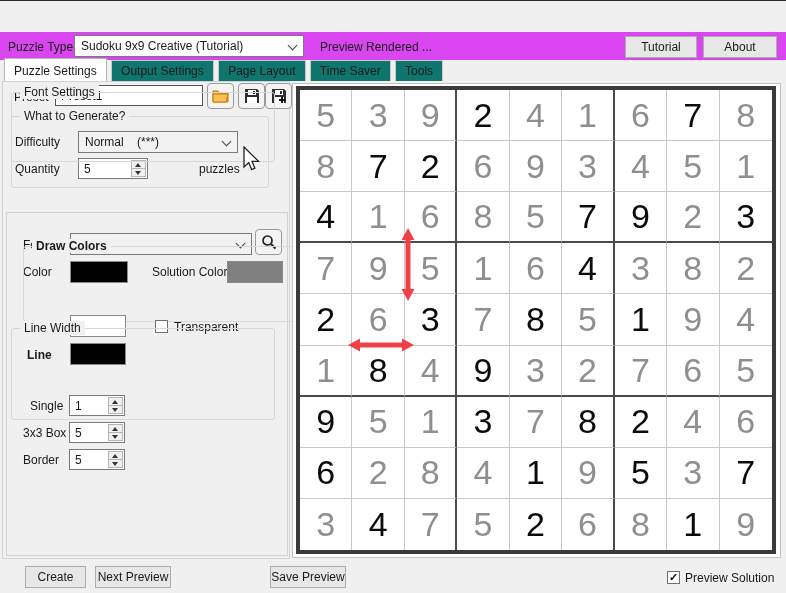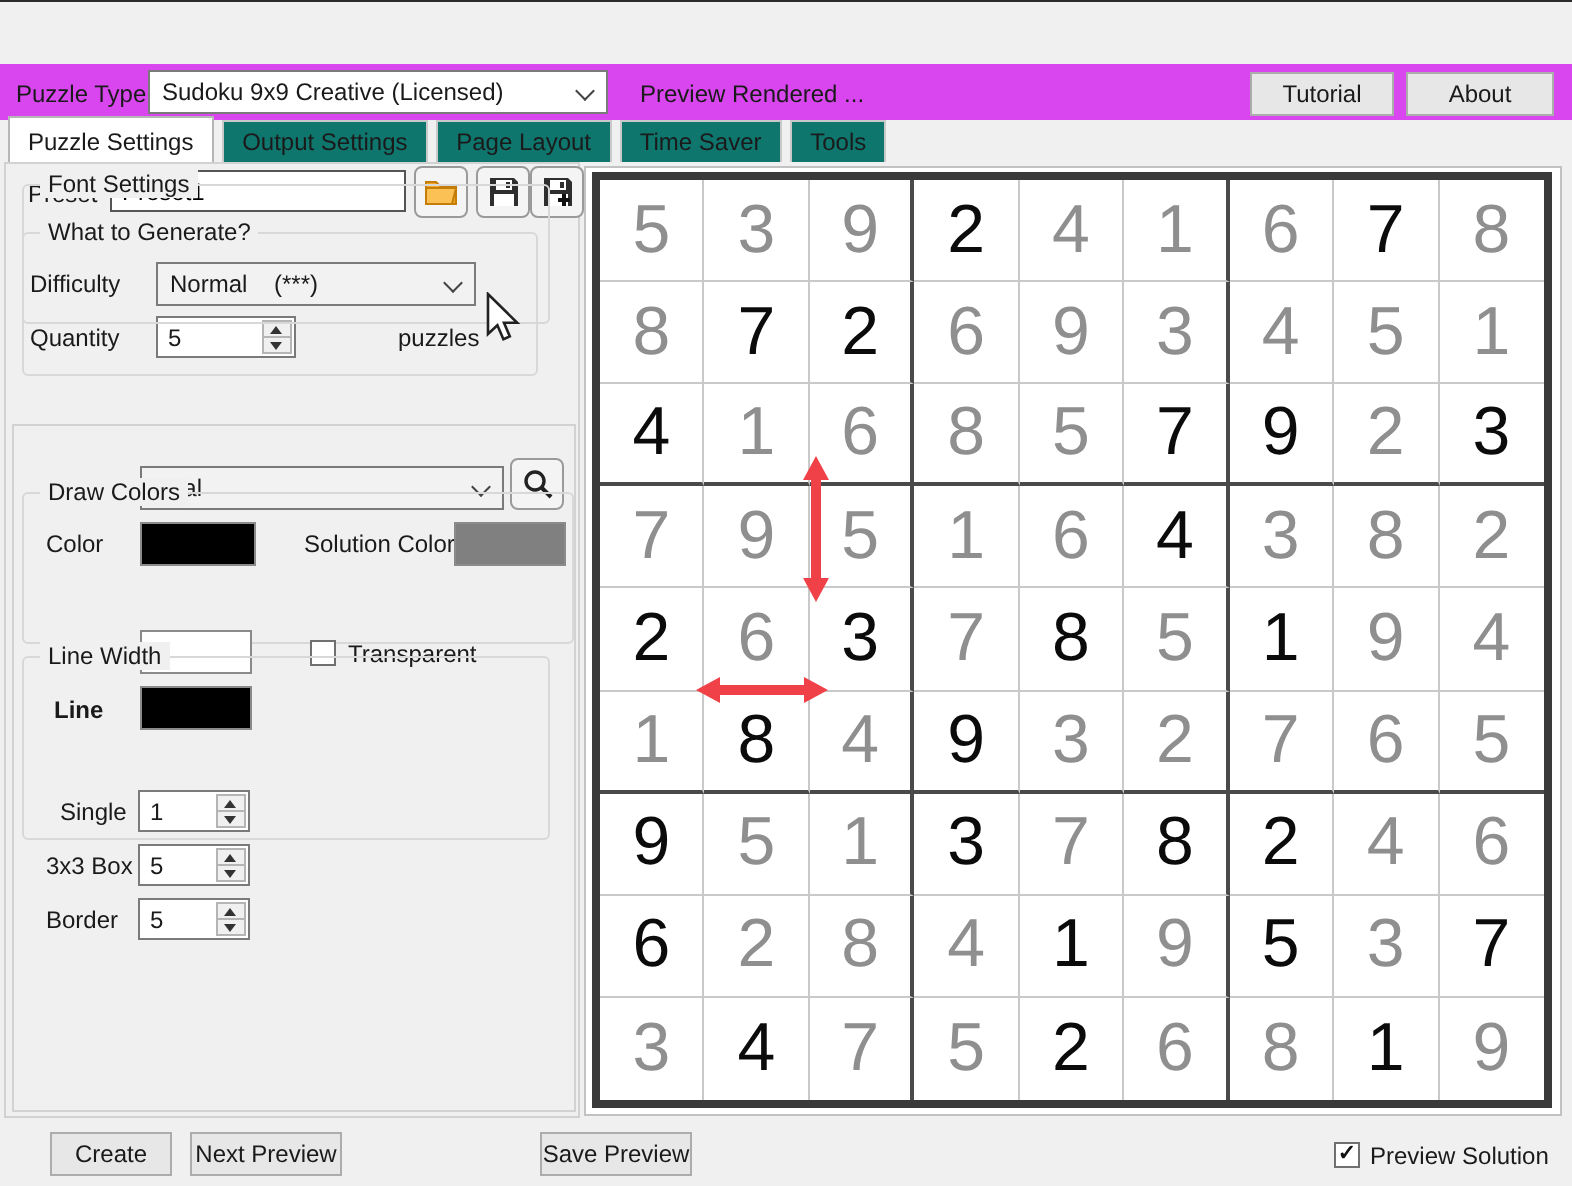--- a/index.html
+++ b/index.html
@@ -77,21 +77,21 @@
   .gb-font { left: 8px; top: 10px; width: 264px; height: 70px; }
   .font-label { position: absolute; left: 20px; top: 156px; }
   .combo-font { left: 67px; top: 151px; width: 182px; background: #f2f2f2; }
   .ib-fontpick { left: 252px; top: 147px; }
   .color-label { position: absolute; left: 20px; top: 183px; }
   .swatch { position: absolute; height: 22px; border: 1px solid #8a8a8a; }
   .sw-fontcolor { left: 67px; top: 179px; width: 58px; }
   .solcolor-label { position: absolute; left: 149px; top: 183px; }
   .sw-solcolor { left: 224px; top: 179px; width: 56px; }
 
-  .gb-draw { left: 8px; top: 164px; width: 276px; height: 76px; }
+  .gb-draw { left: 20px; top: 164px; width: 276px; height: 76px; font-weight: bold; }
   .canvas-label { position: absolute; left: 20px; top: 238px; }
   .sw-canvas { left: 67px; top: 233px; width: 56px; }
   .checkbox { position: absolute; width: 13px; height: 13px; background: #fff; border: 1px solid #707070;
               font-size: 11px; line-height: 11px; text-align: center; font-weight: bold; color: #111; }
   .cb-transparent { left: 152px; top: 238px; }
   .transparent-label { position: absolute; left: 171px; top: 238px; }
   .line-label { position: absolute; left: 24px; top: 266px; font-weight: bold; }
   .sw-line { left: 67px; top: 261px; width: 56px; }
 
   .gb-linewidth { left: 8px; top: 246px; width: 264px; height: 92px; }
@@ -128,21 +128,21 @@
 </style>
 </head>
 <body>
 
 <div class="window">
 
 
   <div class="toolbar">
     <span class="lbl tb-label">Puzzle Type</span>
     <div class="combo combo-puzzletype">
-      <span class="val">Sudoku 9x9 Creative (Licensed)</span>
+      <span class="val">Sudoku 9x9 Creative (Tutorial)</span>
       <span class="chev"></span>
     </div>
     <span class="lbl status-text">Preview Rendered ...</span>
     <div class="push push-tutorial">Tutorial</div>
     <div class="push push-about">About</div>
   </div>
 
   <div class="tabs">
     <span class="tab active">Puzzle Settings</span>
     <span class="tab">Output Settings</span>

